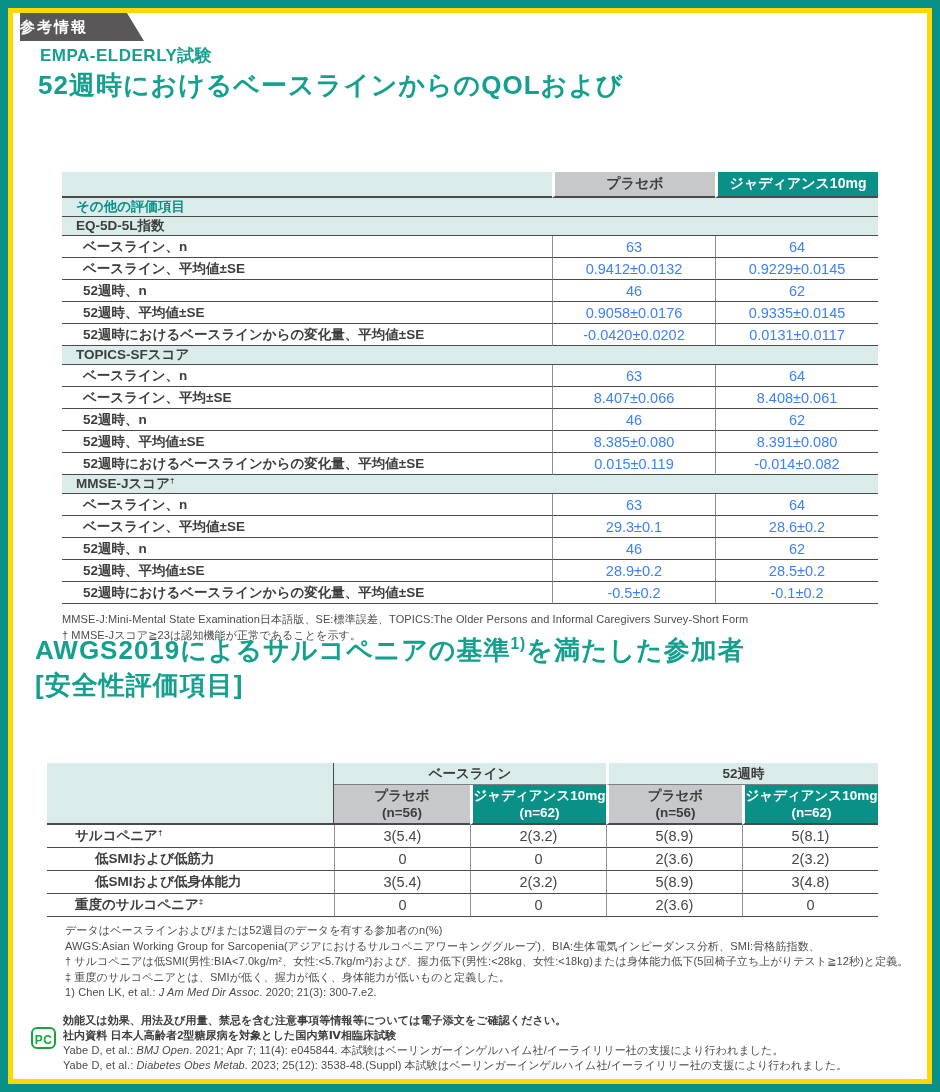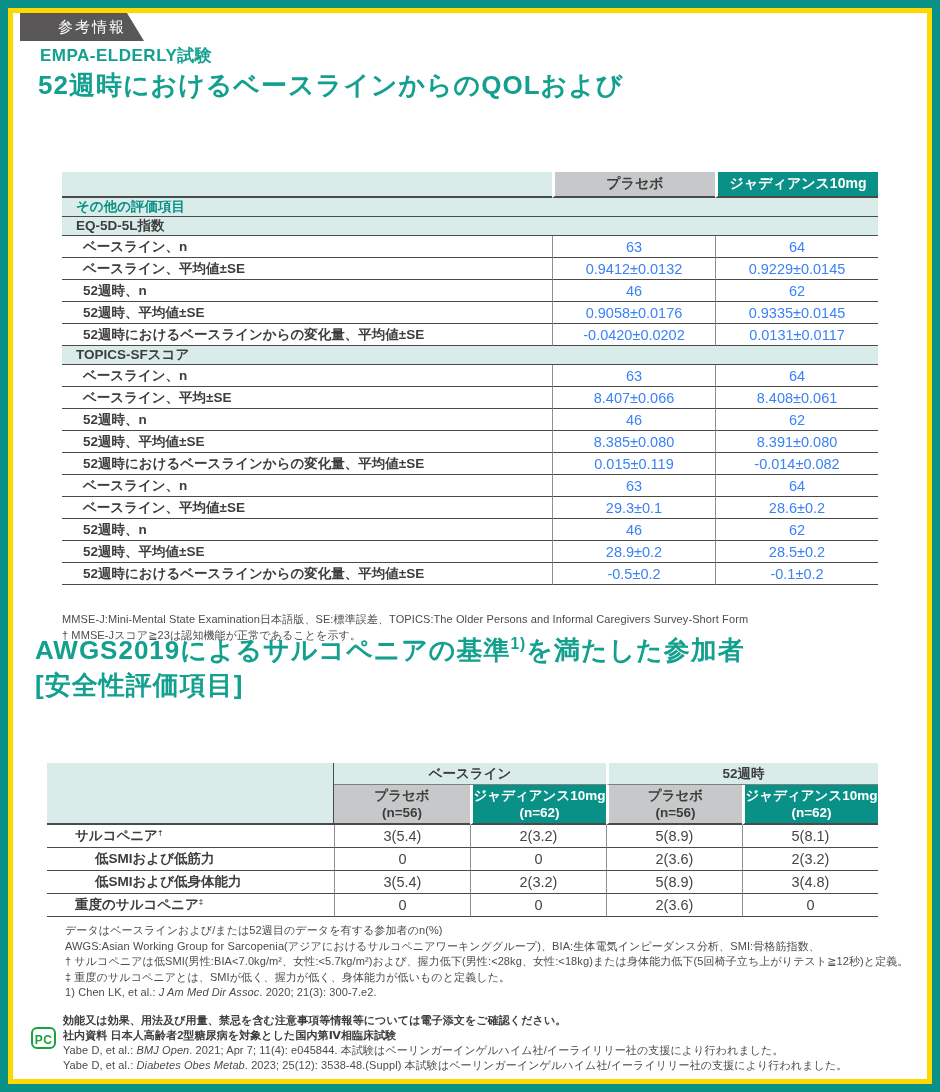--- a/index.html
+++ b/index.html
@@ -3,21 +3,21 @@
 <meta charset="utf-8">
 <style>
   html,body{margin:0;padding:0;background:#e8e8e8;}
   body{font-family:"Liberation Sans","DejaVu Sans",sans-serif;color:#3d3d3d;}
   .page{position:relative;width:940px;height:1092px;background:var(--teal,#0a9187);box-sizing:border-box;overflow:hidden;}
   .frame-yellow{position:absolute;inset:8px;background:var(--yellow,#ffd800);}
   .content{position:absolute;inset:5px;background:#fff;}
 
   .tab{position:absolute;top:0;left:7px;width:124px;height:28px;background:var(--tab,#595757);
        clip-path:polygon(0 0,calc(100% - 17px) 0,100% 100%,0 100%);}
-  .tab span{display:block;color:#fff;font-weight:normal;font-size:15px;line-height:28px;padding-left:20px;letter-spacing:2px;text-align:center;}
+  .tab span{display:block;color:#fff;font-weight:bold;font-size:15px;line-height:28px;letter-spacing:2px;}
 
   .study{position:absolute;left:27px;top:31px;font-size:17px;font-weight:bold;color:var(--teal-text,#13a08f);letter-spacing:.5px;}
   .title1{position:absolute;left:25px;top:56px;font-size:26px;font-weight:bold;color:var(--teal-text,#13a08f);line-height:33px;letter-spacing:1px;}
   .title2{position:absolute;left:22px;top:613px;font-size:26px;font-weight:bold;color:var(--teal-text,#13a08f);line-height:35px;letter-spacing:1px;}
   .sup{font-size:60%;vertical-align:super;}
 
   table{border-collapse:separate;border-spacing:0;table-layout:fixed;}
   th,td{box-sizing:border-box;padding:0;font-weight:normal;}
 
   
@@ -144,20 +144,23 @@
             <tr class="data">
               <td class="lbl">52週時、平均値±SE</td>
               <td class="val">8.385±0.080</td>
               <td class="val">8.391±0.080</td>
             </tr>
             <tr class="data">
               <td class="lbl">52週時におけるベースラインからの変化量、平均値±SE</td>
               <td class="val">0.015±0.119</td>
               <td class="val">-0.014±0.082</td>
             </tr>
+            <tr class="sec">
+              <td colspan="3">MMSE-Jスコア<span class="sup">†</span></td>
+            </tr>
             <tr class="data">
               <td class="lbl">ベースライン、n</td>
               <td class="val">63</td>
               <td class="val">64</td>
             </tr>
             <tr class="data">
               <td class="lbl">ベースライン、平均値±SE</td>
               <td class="val">29.3±0.1</td>
               <td class="val">28.6±0.2</td>
             </tr>

